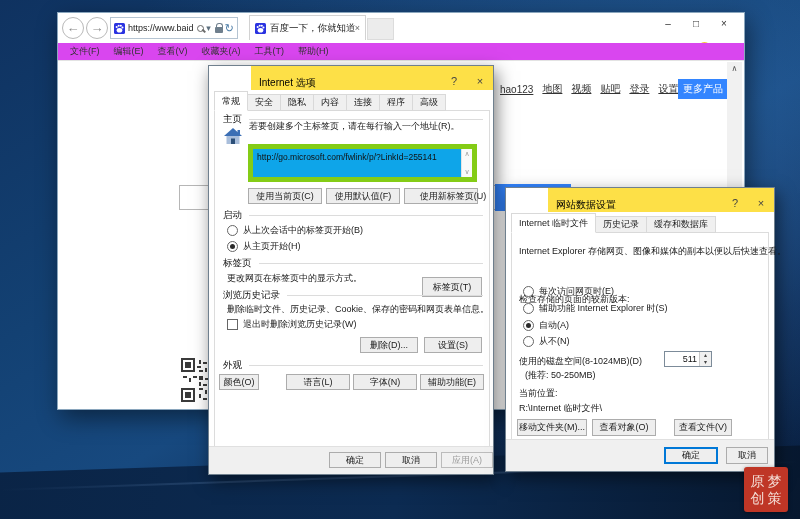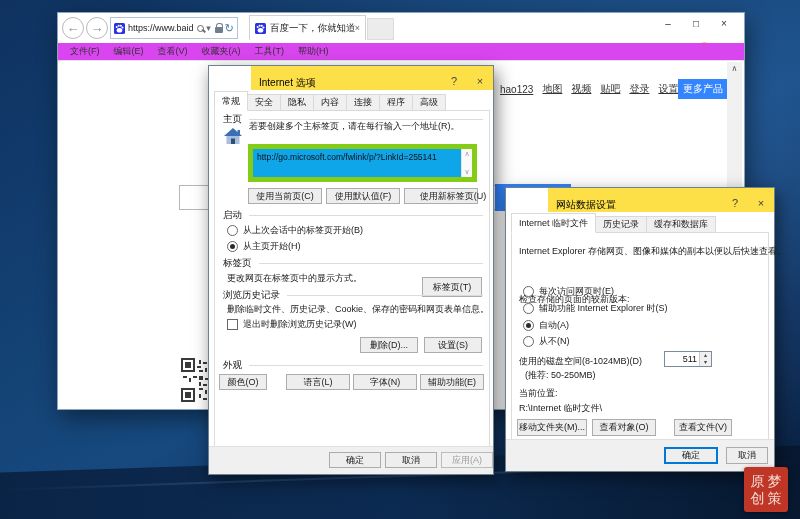--- a/index.html
+++ b/index.html
@@ -285,21 +285,21 @@
         <span class="chk"></span>
         <span class="rdo-lbl">退出时删除浏览历史记录(W)</span>
       </div>
       <div class="btn" style="left:145px;top:226px;width:58px;height:16px;">删除(D)...</div>
       <div class="btn" style="left:209px;top:226px;width:58px;height:16px;">设置(S)</div>
 
       <div class="grp-hd" style="left:8px;top:248px;width:260px;">
         <span class="lbl">外观</span>
           <span class="rule"></span>
       </div>
-      <div class="btn" style="left:4px;top:263px;width:48px;height:16px;">颜色(O)</div>
+      <div class="btn" style="left:4px;top:263px;width:40px;height:16px;">颜色(O)</div>
       <div class="btn" style="left:71px;top:263px;width:64px;height:16px;">语言(L)</div>
       <div class="btn" style="left:138px;top:263px;width:64px;height:16px;">字体(N)</div>
       <div class="btn" style="left:205px;top:263px;width:64px;height:16px;">辅助功能(E)</div>
     </div>
     <div class="dlg-footer" style="height:28px;">
       <div class="btn" style="left:120px;top:5px;width:52px;height:16px;">确定</div>
       <div class="btn" style="left:176px;top:5px;width:52px;height:16px;">取消</div>
       <div class="btn disabled" style="left:232px;top:5px;width:52px;height:16px;">应用(A)</div>
     </div>
   </div>

